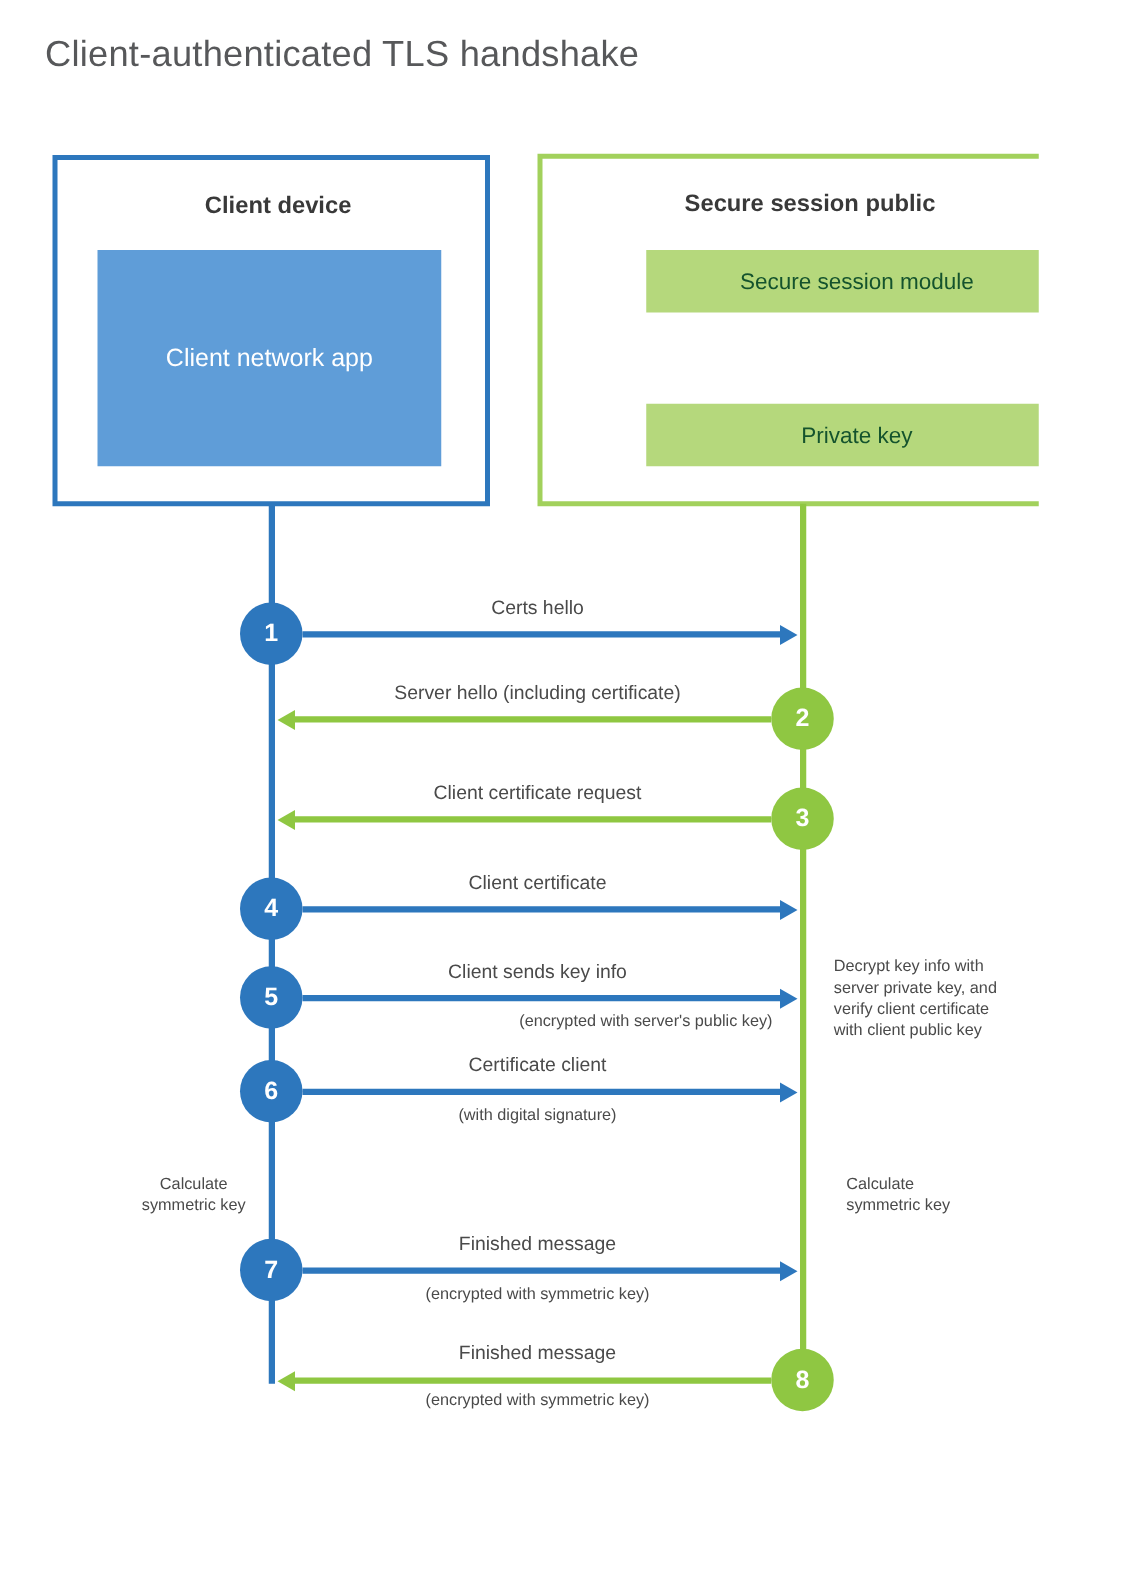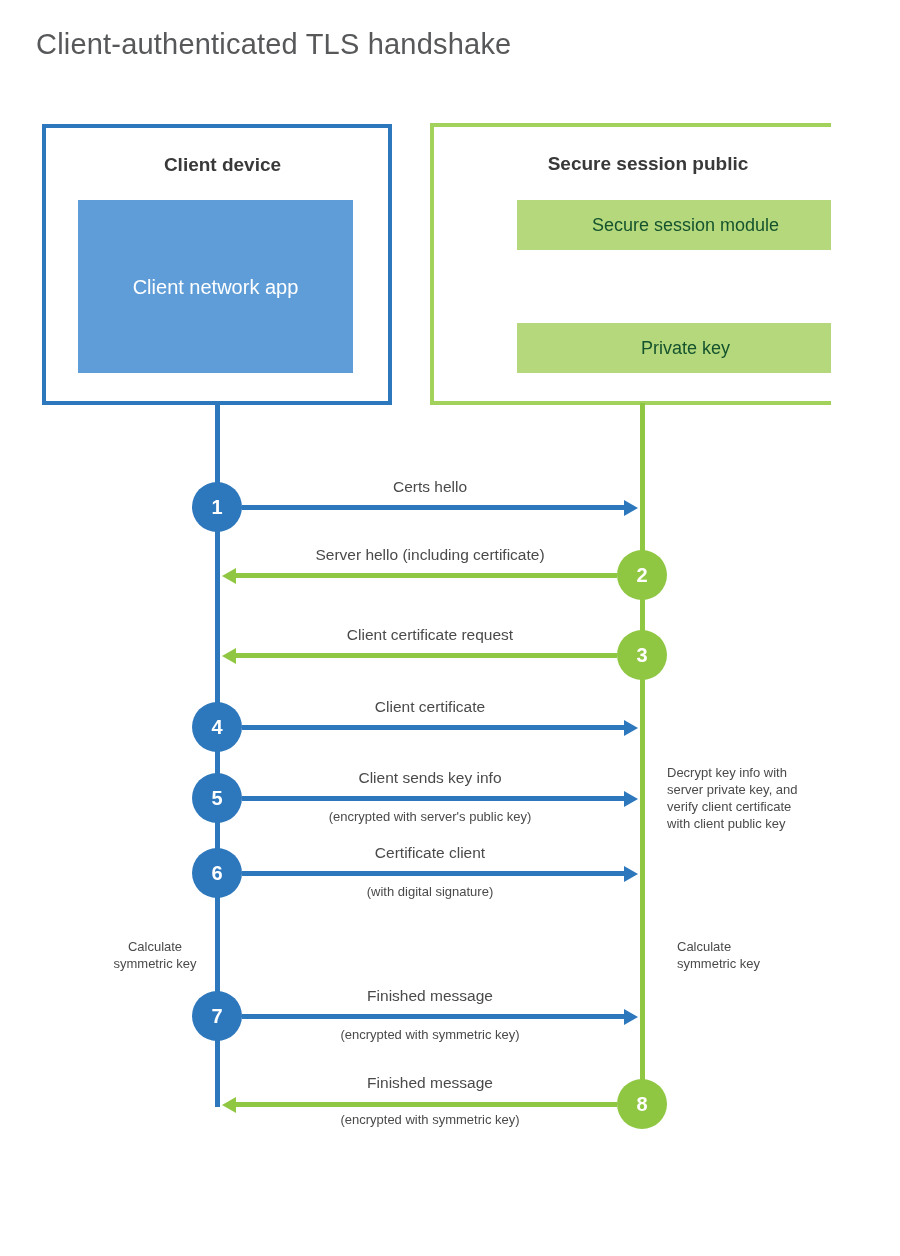--- a/index.html
+++ b/index.html
@@ -98,21 +98,21 @@
   <div class="step step-green" style="left:617px;top:630px;">3</div>
   <div class="msg-label" style="top:626px;">Client certificate request</div>
 
   <div class="arrow arrow-blue arrow-right" style="left:242px;top:725px;width:382px;"></div>
   <div class="step step-blue" style="left:192px;top:702px;">4</div>
   <div class="msg-label" style="top:698px;">Client certificate</div>
 
   <div class="arrow arrow-blue arrow-right" style="left:242px;top:796px;width:382px;"></div>
   <div class="step step-blue" style="left:192px;top:773px;">5</div>
   <div class="msg-label" style="top:769px;">Client sends key info</div>
-  <div class="msg-sub" style="top:809px;">(encrypted with server's public key)</div>
+  <div class="msg-sub" style="top:809px;text-align:right;">(encrypted with server's public key)</div>
 
   <div class="arrow arrow-blue arrow-right" style="left:242px;top:871px;width:382px;"></div>
   <div class="step step-blue" style="left:192px;top:848px;">6</div>
   <div class="msg-label" style="top:844px;">Certificate client</div>
   <div class="msg-sub" style="top:884px;">(with digital signature)</div>
 
   <div class="arrow arrow-blue arrow-right" style="left:242px;top:1014px;width:382px;"></div>
   <div class="step step-blue" style="left:192px;top:991px;">7</div>
   <div class="msg-label" style="top:987px;">Finished message</div>
   <div class="msg-sub" style="top:1027px;">(encrypted with symmetric key)</div>

